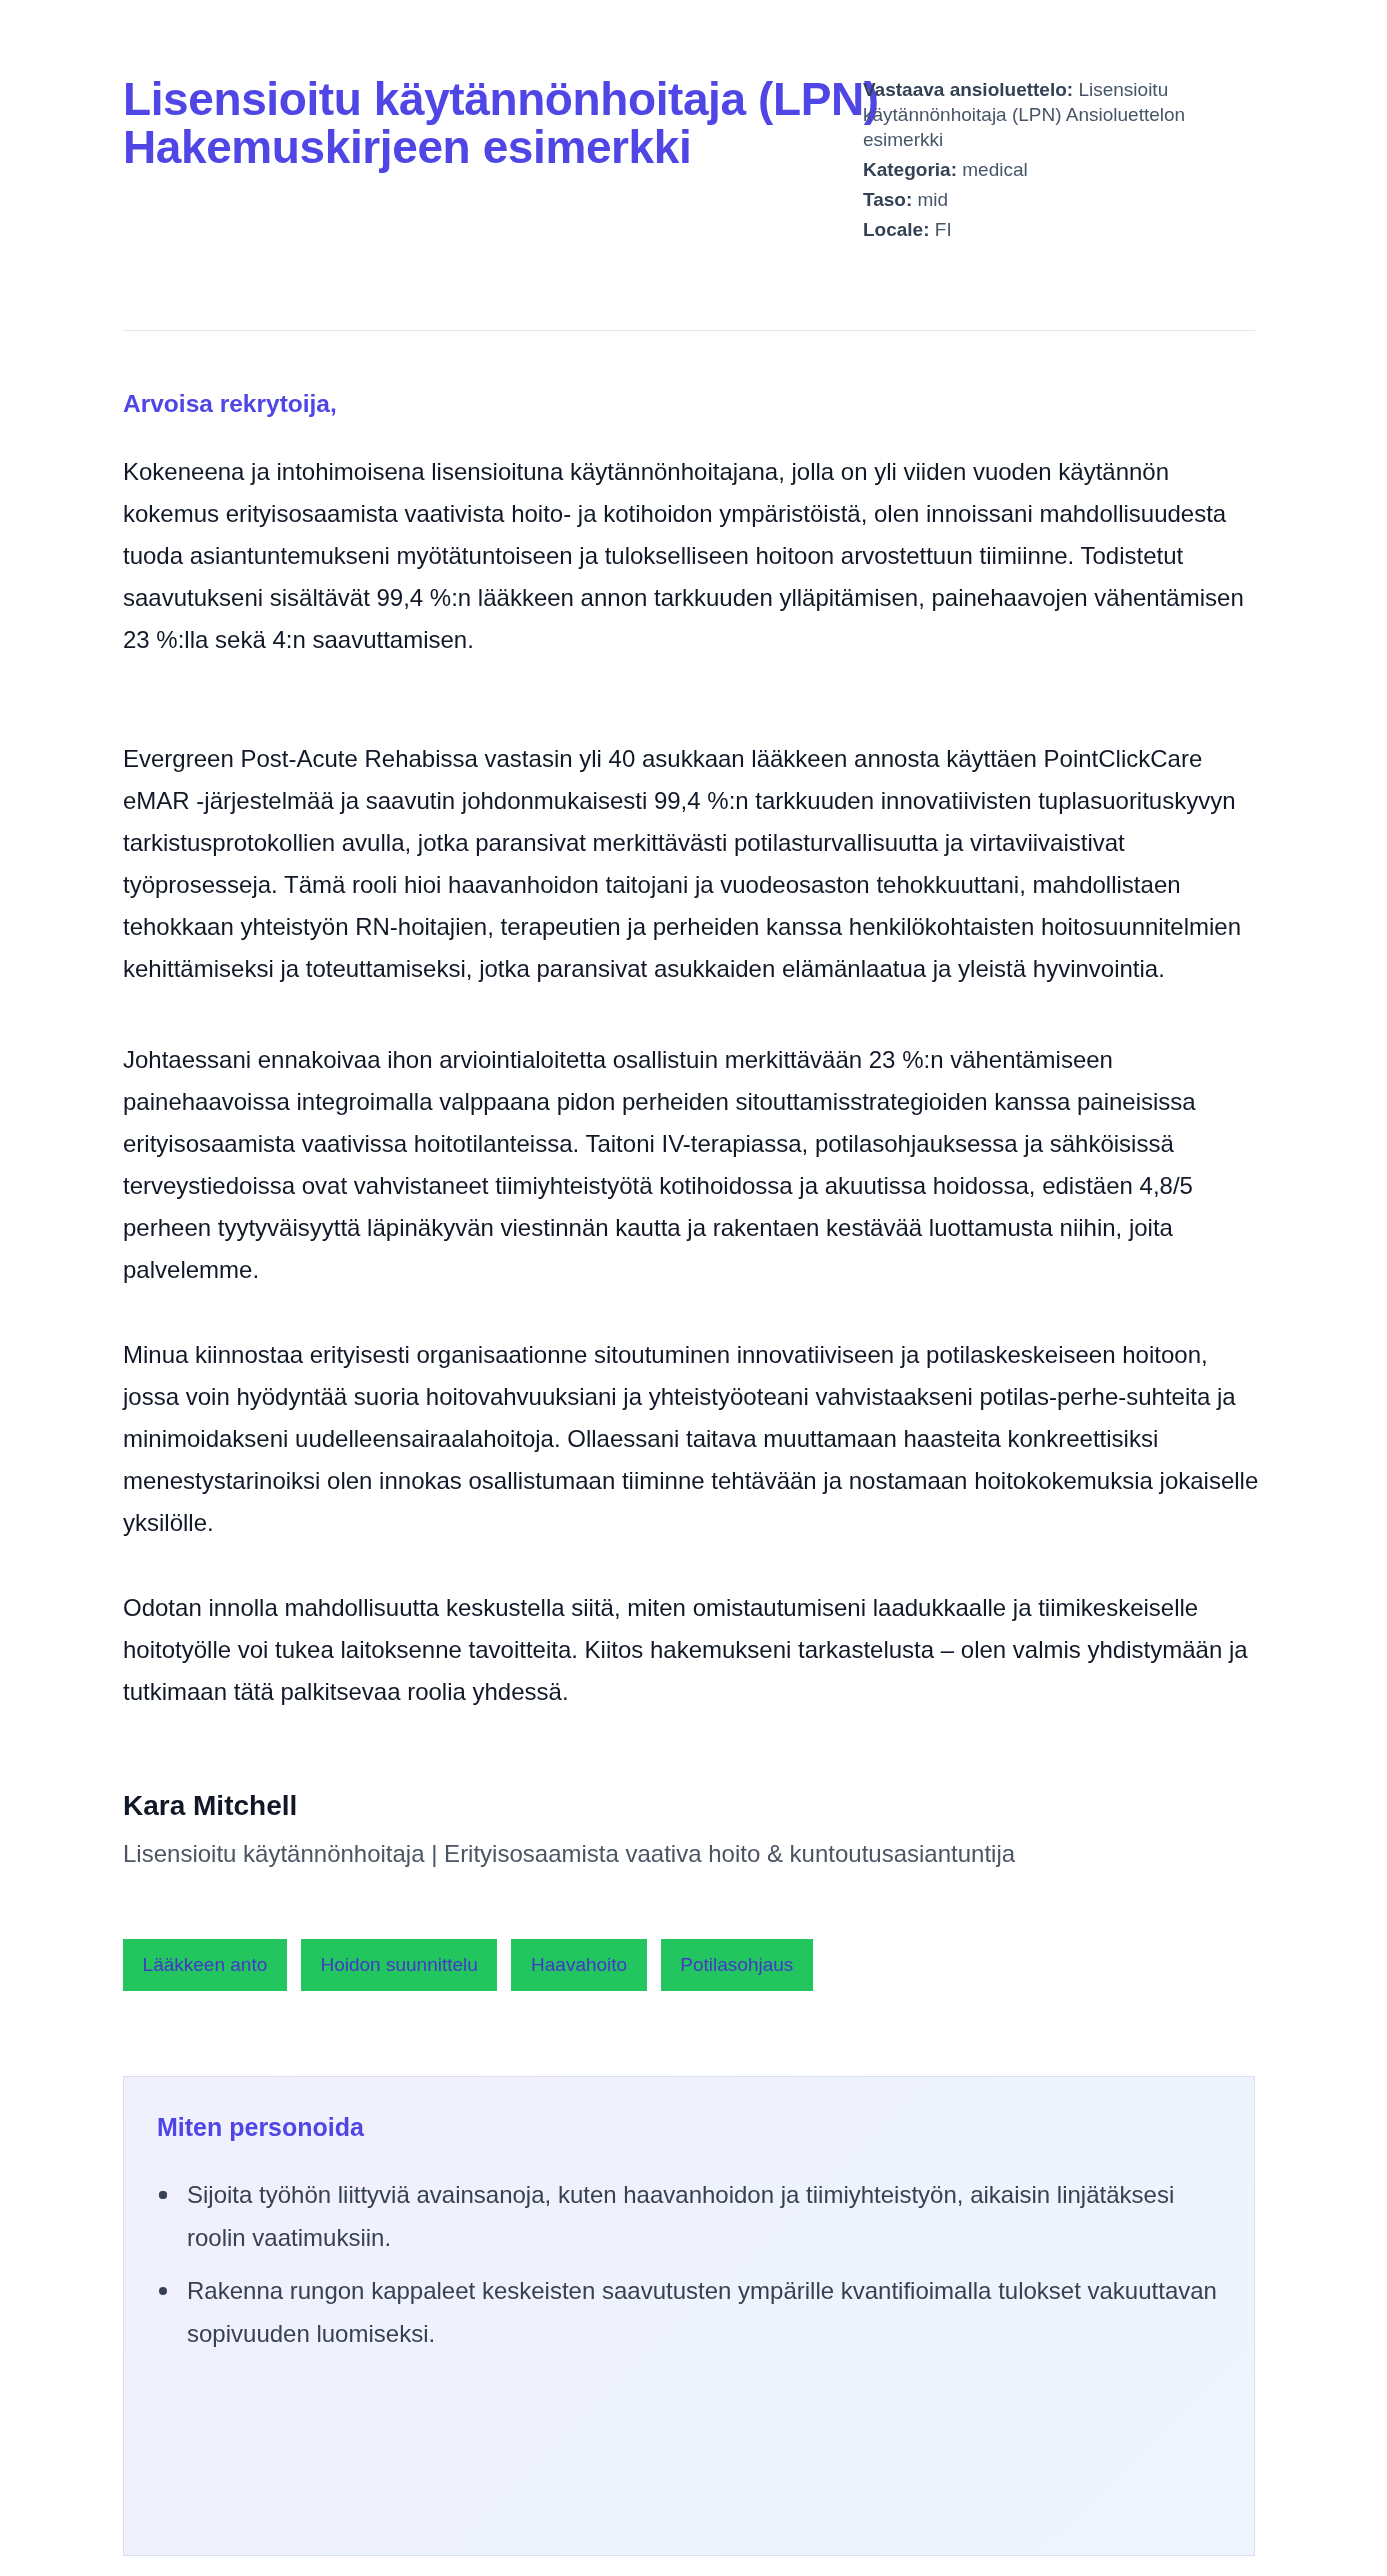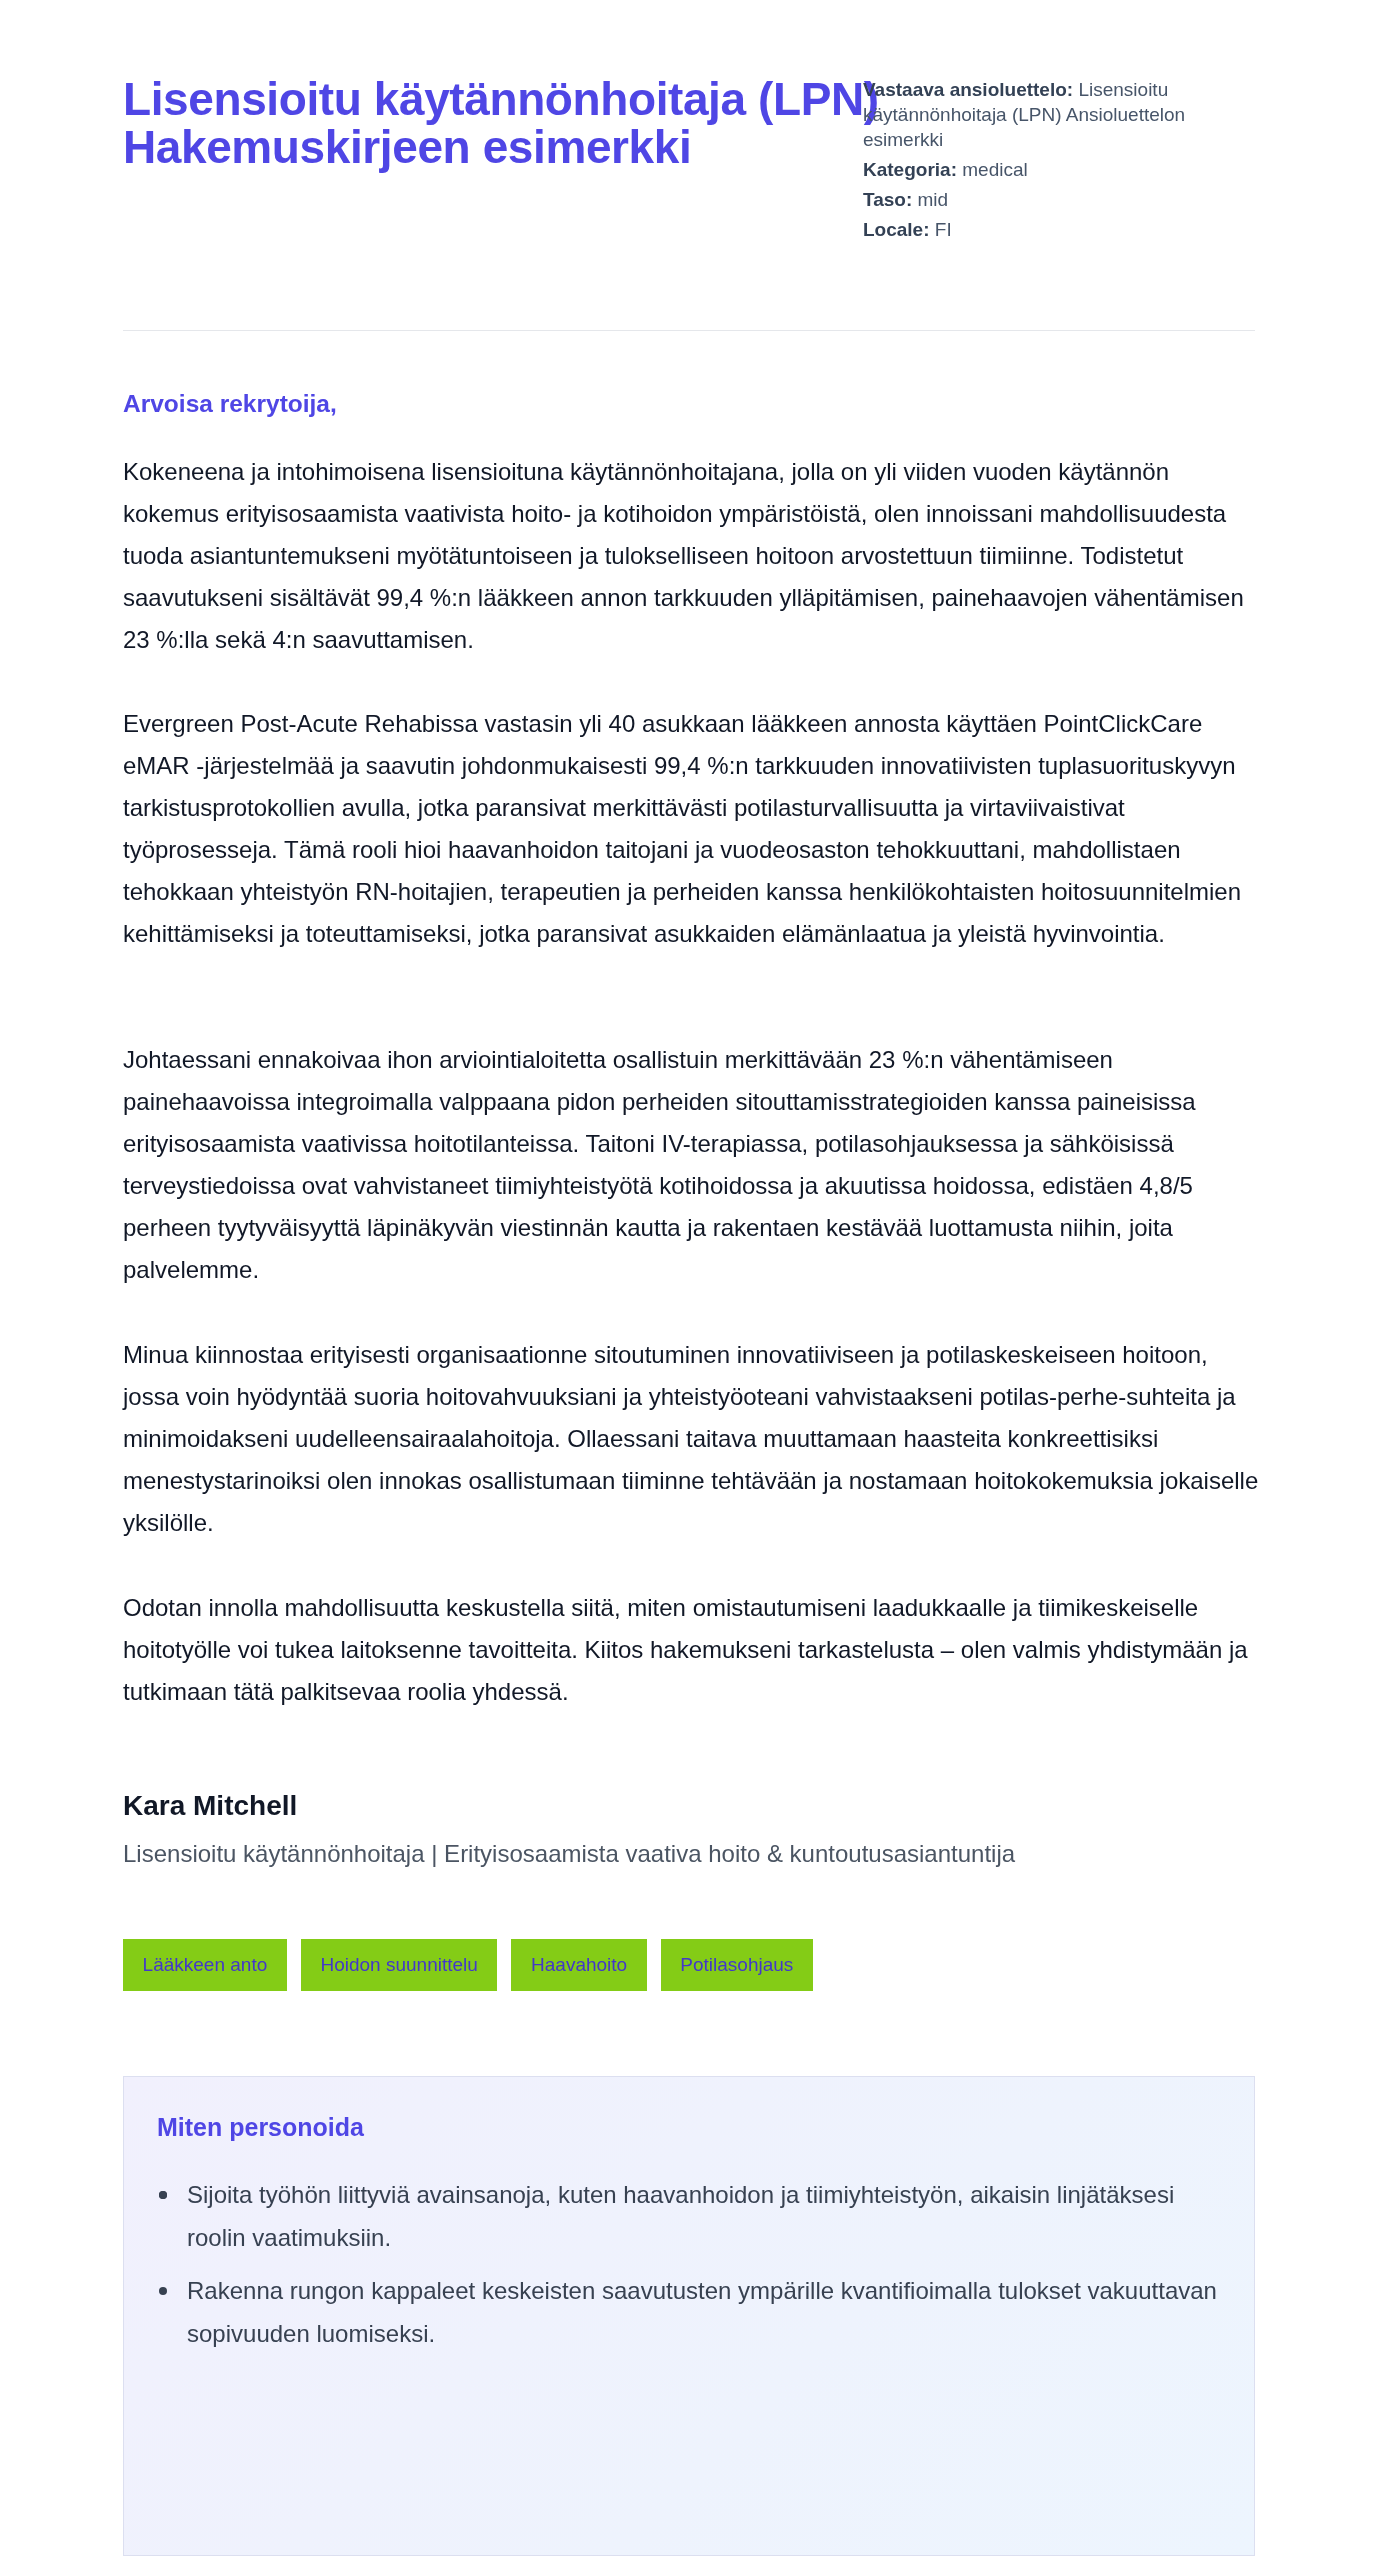--- a/index.html
+++ b/index.html
@@ -69,21 +69,21 @@
     }
     .body-text {
       position: absolute;
       left: 0;
       width: 1136px;
       font-size: 24px;
       line-height: 42px;
       color: #111827;
     }
     .p1 { top: 451px; }
-    .p2 { top: 703px; }
+    .p2 { top: 738px; }
     .p3 { top: 1039px; }
     .p4 { top: 1334px; }
     .p5 { top: 1587px; }
 
     .sig-name {
       position: absolute;
       top: 1789px;
       left: 0;
       font-size: 28px;
       font-weight: 700;
@@ -102,21 +102,21 @@
     .tags {
       position: absolute;
       top: 1939px;
       left: 0;
       display: flex;
       gap: 14px;
     }
     .tag {
       height: 52px;
       padding: 0 19.6px;
-      background: #84cc16;
+      background: #22c55e;
       color: #4338ca;
       font-size: 19px;
       line-height: 52px;
       white-space: nowrap;
       cursor: default;
     }
 
     .tips {
       position: absolute;
       top: 2076px;

